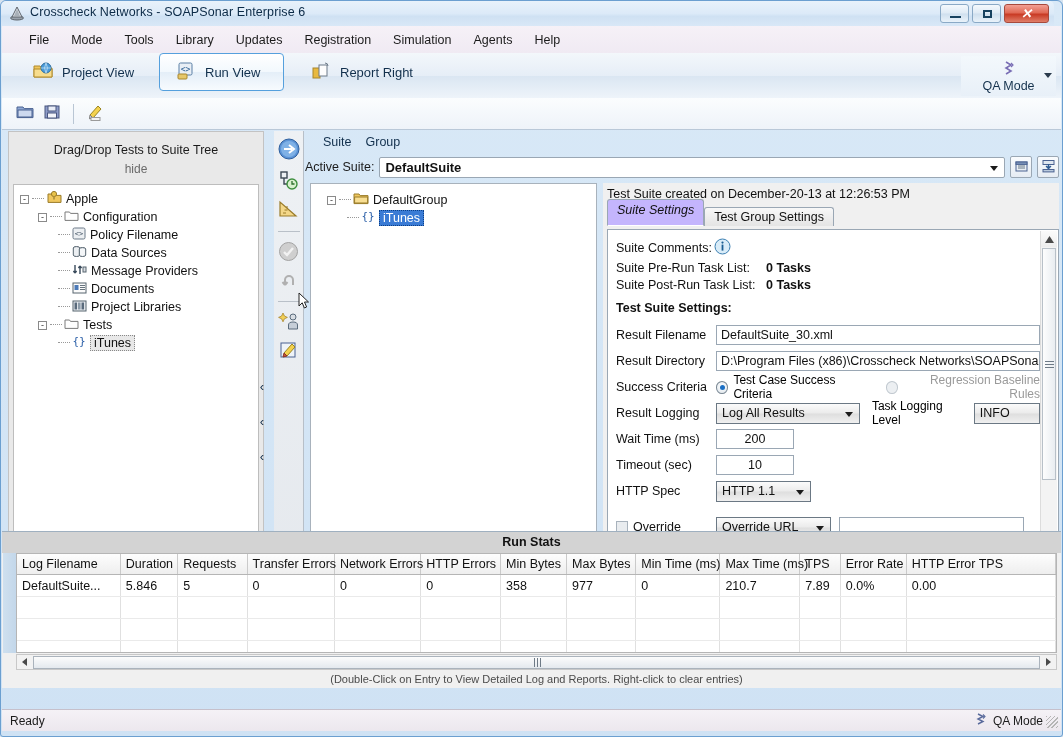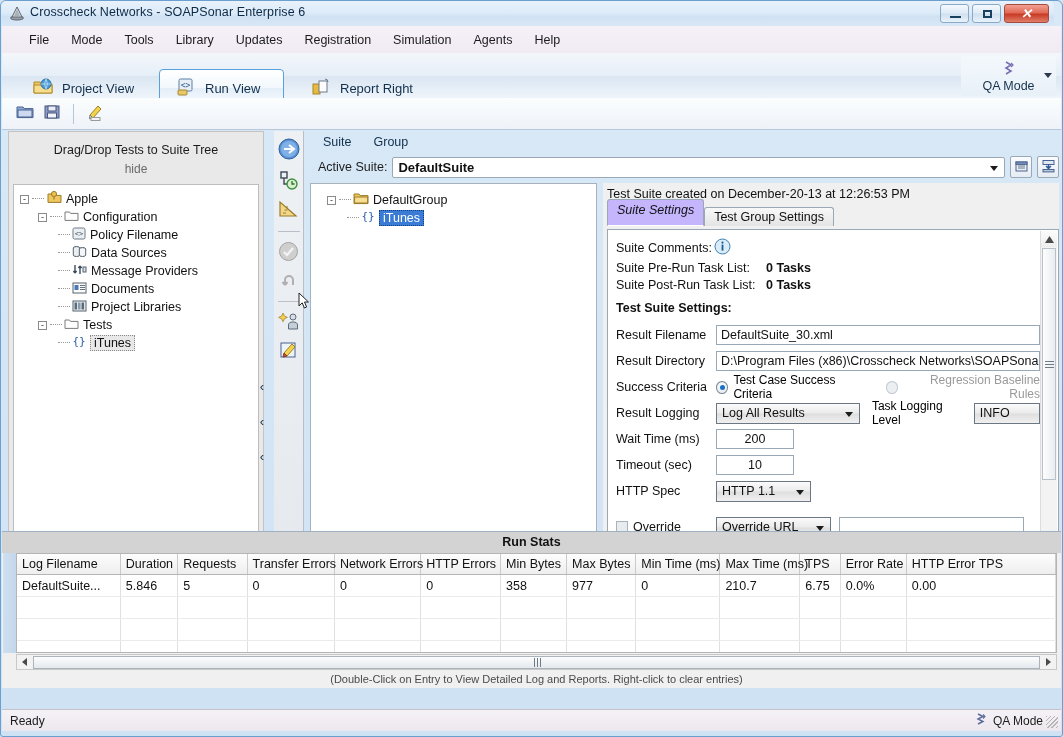--- a/index.html
+++ b/index.html
@@ -52,21 +52,21 @@
   }
   .menubar .mi{padding:3px 11px;color:#1b1b1b;font-size:12.5px;cursor:default;}
 
   
   .viewbar{
     position:absolute;left:1px;top:52px;right:1px;height:45px;
     background:linear-gradient(to bottom,#f3f7fb 0%,#e6eef7 50%,#dae6f2 51%,#eef4fa 100%);
     border-bottom:1px solid #b8c9da;
   }
   .vtab{
-    position:absolute;top:16px;height:38px;box-sizing:border-box;
+    position:absolute;top:0;height:38px;box-sizing:border-box;
     display:flex;align-items:center;gap:9px;padding:0 16px;
     border:1px solid transparent;border-radius:3px;
     font-size:13px;color:#12304d;cursor:default;
   }
   .vtab.sel{
     border:1px solid #55a0dd;border-radius:4px;
     background:linear-gradient(to bottom,#ffffff 0%,#f2f8fd 50%,#e4eef8 51%,#f7fbfe 100%);
     box-shadow:inset 0 0 1px #fff;
   }
   .qamode{
@@ -113,24 +113,24 @@
   
   .vstrip{
     position:absolute;left:272px;top:2px;width:30px;bottom:8px;
     background:linear-gradient(to bottom,#eef1f4,#e4e8ed);
     border-right:1px solid #b7bfc8;box-sizing:border-box;
     display:flex;flex-direction:column;align-items:center;padding-top:6px;gap:6px;
   }
   .vstrip .vs-sep{width:22px;height:1px;background:#b9c0c8;margin:3px 0;}
 
   .midpane{position:absolute;left:303px;top:2px;right:2px;bottom:8px;}
-  .midmenu{height:22px;display:flex;align-items:center;gap:22px;padding-left:18px;
+  .midmenu{height:22px;display:flex;align-items:center;gap:14px;padding-left:18px;
     font-size:12.5px;color:#12304d;}
   .suitebar{position:absolute;left:0;top:24px;right:0;height:24px;display:flex;align-items:center;gap:5px;}
-  .suitebar .lab{font-size:12.5px;color:#1b1b1b;margin-left:13px;}
+  .suitebar .lab{font-size:12.5px;color:#1b1b1b;}
   .combo{
     position:relative;height:21px;box-sizing:border-box;
     border:1px solid #9aa7b4;border-radius:2px;background:#fff;
     display:flex;align-items:center;padding-left:5px;font-size:12.5px;color:#111;
   }
   .combo .arrow{position:absolute;right:6px;top:8px;width:0;height:0;
     border-left:4px solid transparent;border-right:4px solid transparent;border-top:5px solid #1b1b1b;}
   #active-suite-combo{flex:1;font-weight:bold;font-size:13px;}
   .sbtn{width:22px;height:22px;border:1px solid #9aa7b4;border-radius:2px;
     background:linear-gradient(to bottom,#fafcfe,#e6ecf3);
@@ -733,21 +733,21 @@
             <td>DefaultSuite...</td>
             <td>5.846</td>
             <td>5</td>
             <td>0</td>
             <td>0</td>
             <td>0</td>
             <td>358</td>
             <td>977</td>
             <td>0</td>
             <td>210.7</td>
-            <td>6.75</td>
+            <td>7.89</td>
             <td>0.0%</td>
             <td>0.00</td>
           </tr>
           <tr>
               <td></td>
               <td></td>
               <td></td>
               <td></td>
               <td></td>
               <td></td>

